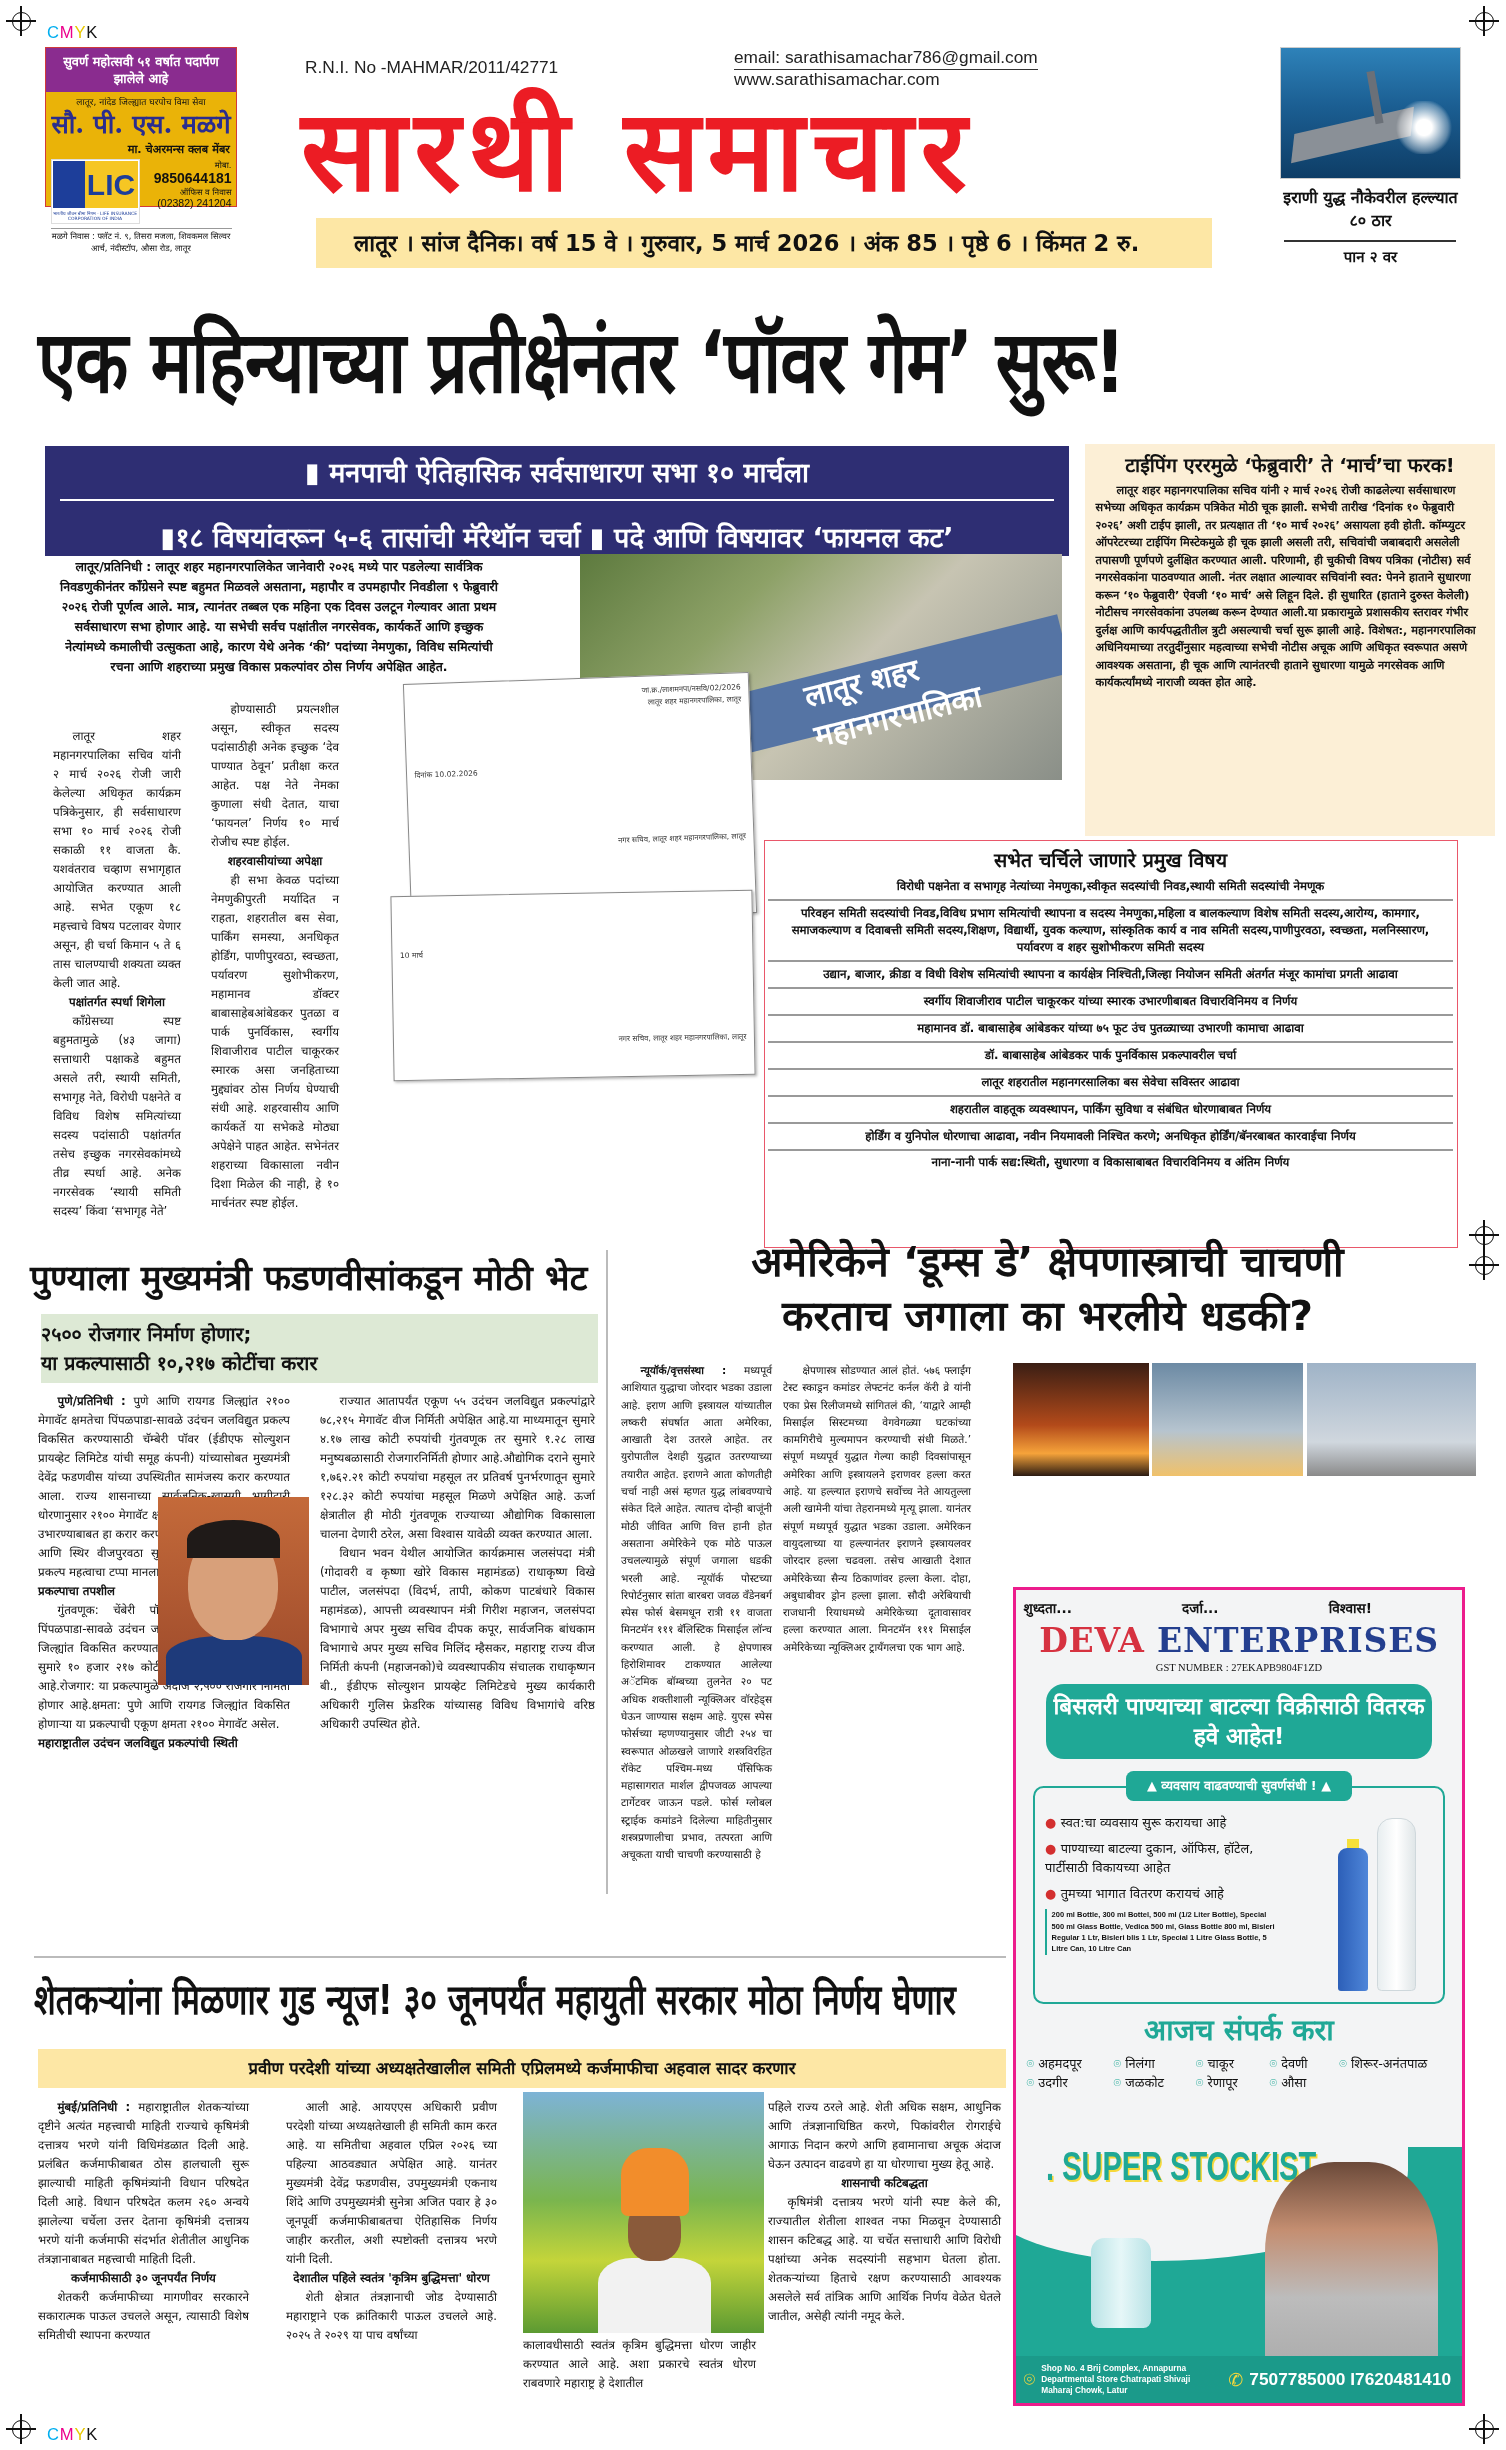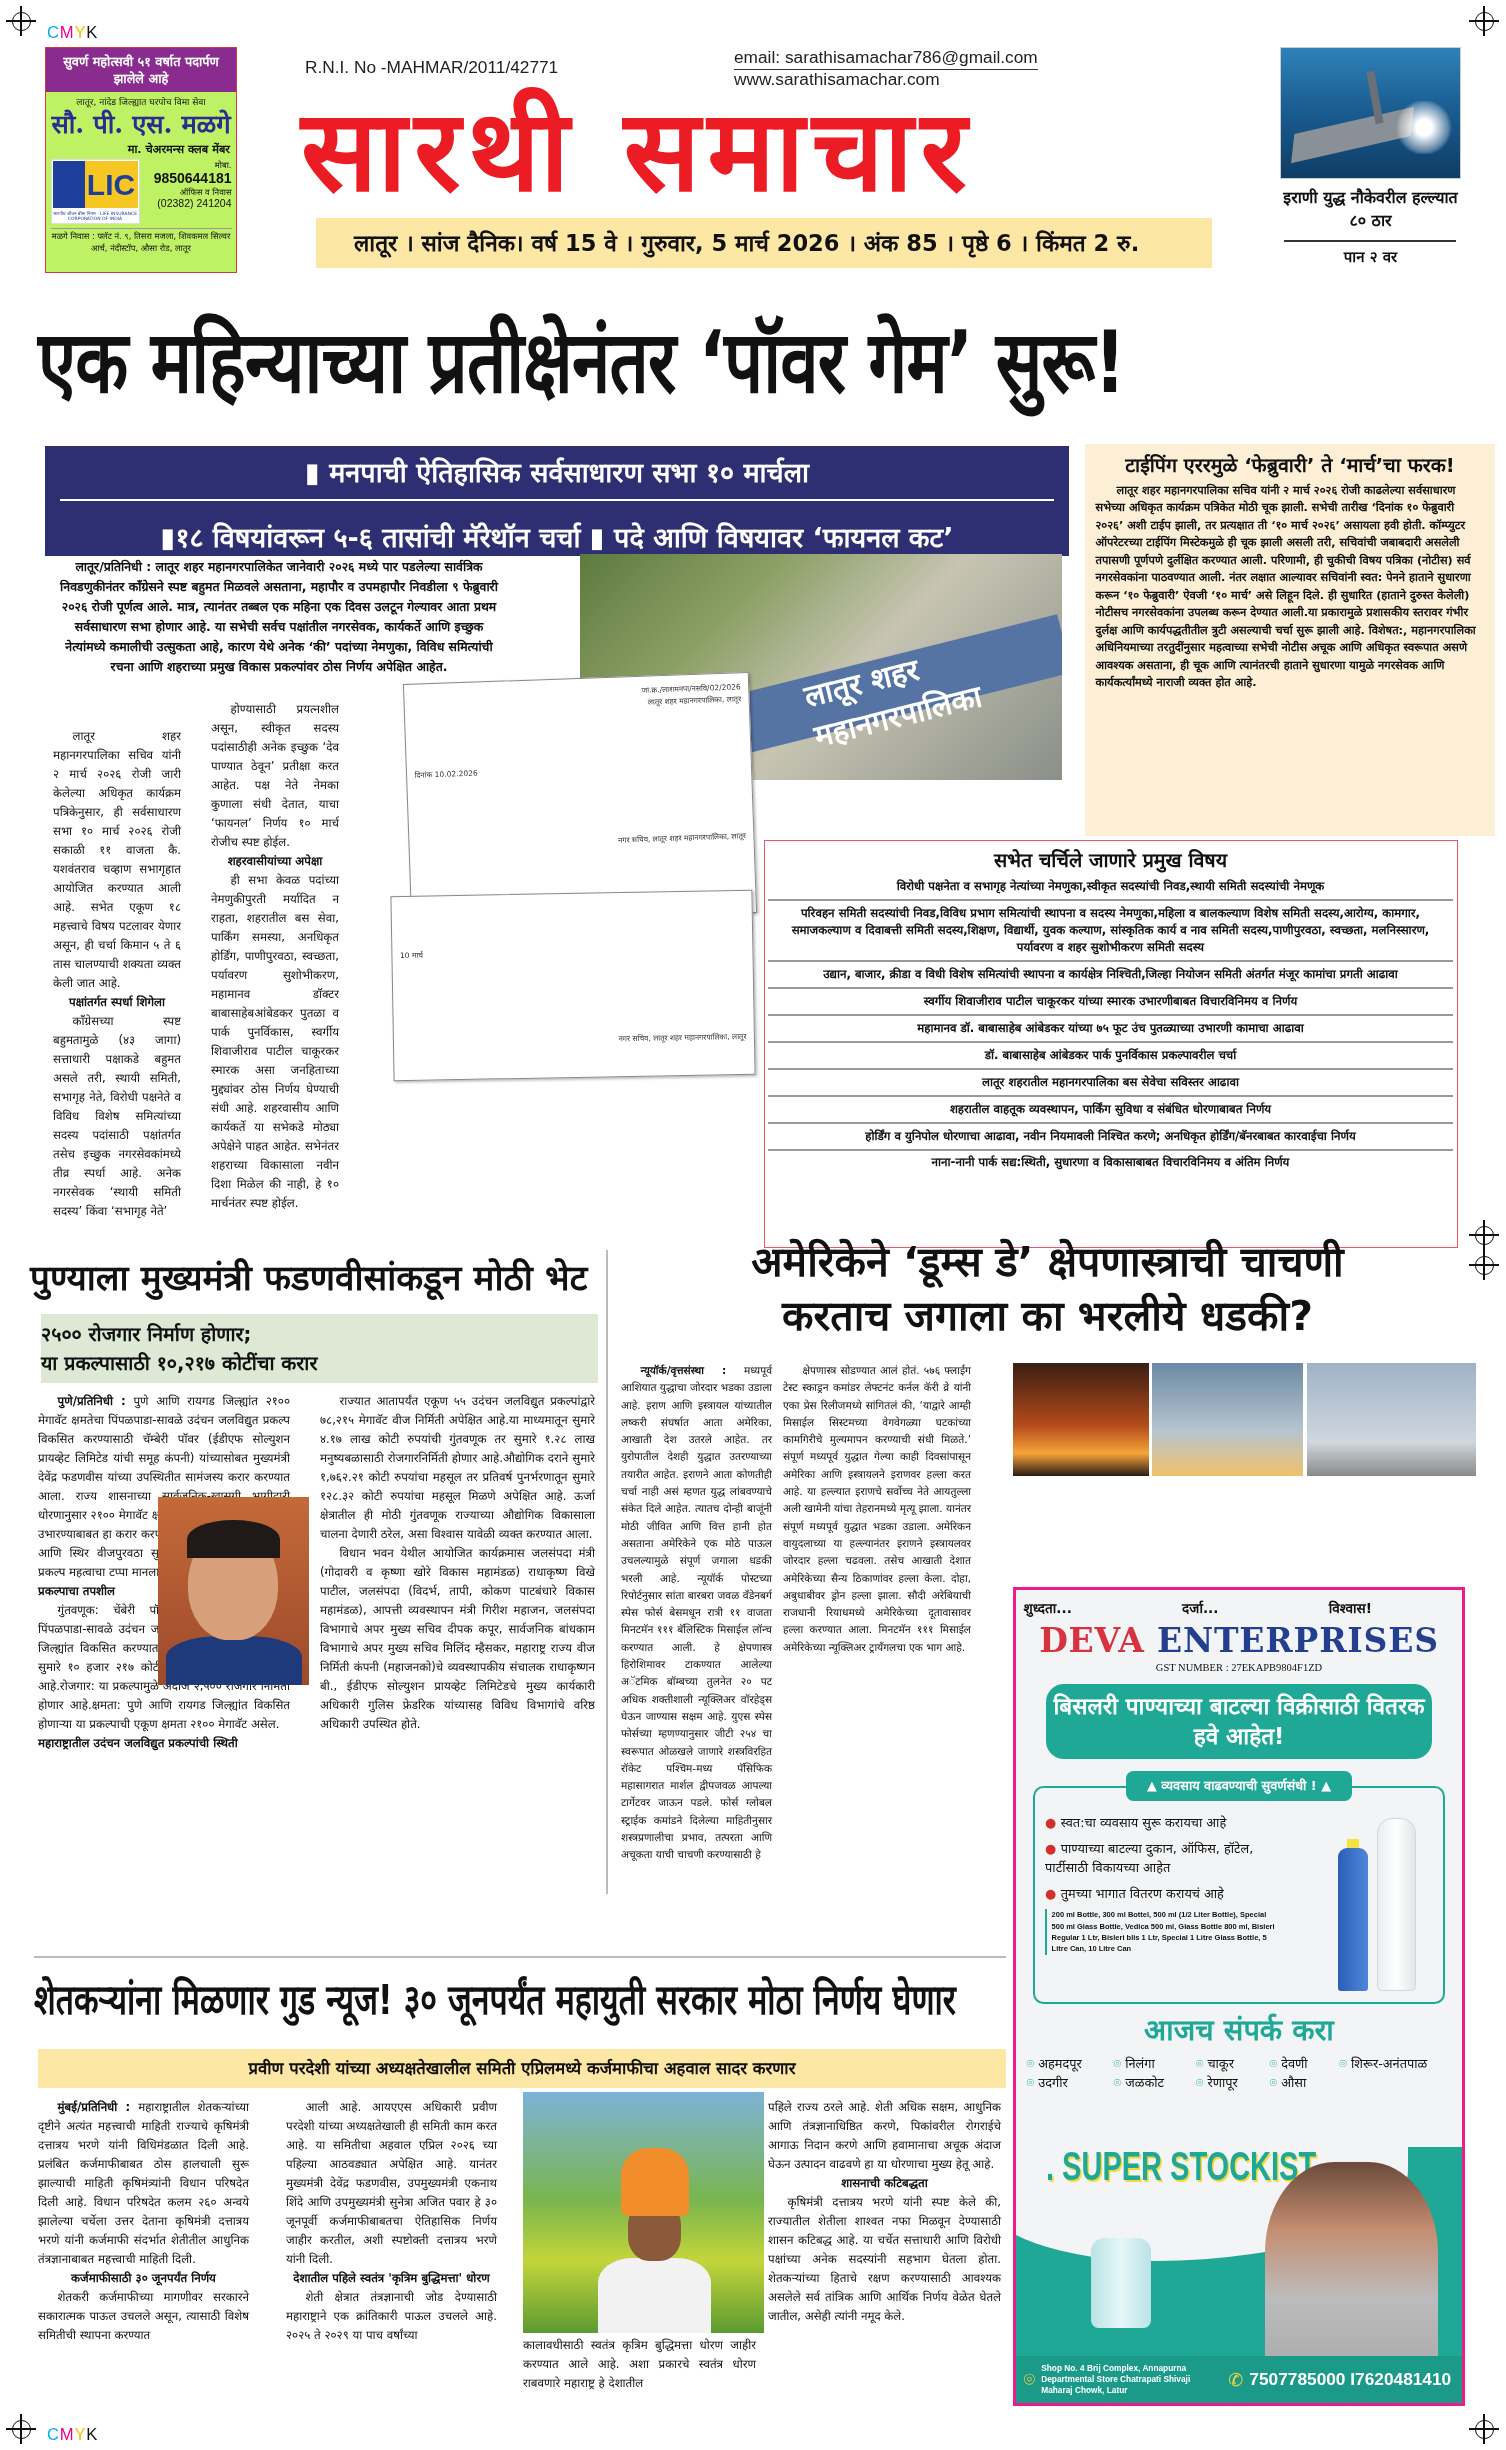--- a/index.html
+++ b/index.html
@@ -7,21 +7,21 @@
   body { position: relative; font-family: "DejaVu Sans", sans-serif; color: #111; }
   .abs { position: absolute; }
   .reg { position: absolute; width: 30px; height: 30px; }
   .reg::before { content: ""; position: absolute; left: 6px; top: 6px; width: 16.6px; height: 16.6px; border: 1.5px solid #111; border-radius: 50%; }
   .reg::after { content: ""; position: absolute; left: 14.3px; top: 0; width: 1.5px; height: 30px; background: #111; }
   .reg span { position: absolute; left: 0; top: 14.3px; width: 30px; height: 1.5px; background: #111; }
   .cmyk { font-family: "Liberation Sans", sans-serif; font-size: 16.6px; letter-spacing: 0.8px; }
   .cmyk .c { color: #00aeef; } .cmyk .m { color: #ec008c; } .cmyk .y { color: #e8c800; } .cmyk .k { color: #111; }
 
   
-  .lic-ad { left: 45px; top: 47px; width: 192px; height: 226px; border: 1.5px solid #d13b3b; background: #bef264; }
+  .lic-ad { left: 45px; top: 47px; width: 192px; height: 160px; border: 1.5px solid #d13b3b; background: #eab308; }
   .lic-top { background: #8a2c8f; color: #fff; text-align: center; font-size: 12.8px; line-height: 17.3px; padding: 4.5px 3px; font-weight: bold; }
   .lic-line { text-align: center; font-size: 9px; margin-top: 3px; }
   .lic-name { text-align: center; font-size: 25.6px; font-weight: bold; color: #2a2d8f; font-family: "DejaVu Serif", serif; line-height: 33px; }
   .lic-club { text-align: right; font-size: 11.3px; font-weight: bold; padding-right: 6px; }
   .lic-row { display: flex; padding: 3px 4.5px; gap: 4.5px; }
   .lic-logo { width: 89px; height: 65px; background: #fff; border: 0.8px solid #ddd; position: relative; }
   .lic-logo .blue { position: absolute; left: 1.5px; top: 1.5px; width: 32px; height: 47px; background: #1d3e9a; }
   .lic-logo .yel { position: absolute; left: 33px; top: 1.5px; width: 53px; height: 47px; background: #f6c623; color: #1d3e9a; font-family: "Liberation Sans", sans-serif; font-weight: bold; font-size: 30px; text-align: center; line-height: 47px; }
   .lic-logo .sub { position: absolute; left: 0; bottom: 1.5px; width: 100%; text-align: center; font-size: 4.5px; color: #1d3e9a; }
   .lic-contact { flex: 1; text-align: right; font-size: 8.3px; }
@@ -227,21 +227,21 @@
 
 <div class="abs topics-border"></div>
 <div class="abs" style="left:768px;top:844px;width:685px;text-align:center;font-size:19.6px;font-weight:bold;line-height:33px;">सभेत चर्चिले जाणारे प्रमुख विषय</div>
 <div class="topics-list">
   <div class="topic">विरोधी पक्षनेता व सभागृह नेत्यांच्या नेमणुका,स्वीकृत सदस्यांची निवड,स्थायी समिती सदस्यांची नेमणूक</div>
   <div class="topic">परिवहन समिती सदस्यांची निवड,विविध प्रभाग समित्यांची स्थापना व सदस्य नेमणुका,महिला व बालकल्याण विशेष समिती सदस्य,आरोग्य, कामगार, समाजकल्याण व दिवाबत्ती समिती सदस्य,शिक्षण, विद्यार्थी, युवक कल्याण, सांस्कृतिक कार्य व नाव समिती सदस्य,पाणीपुरवठा, स्वच्छता, मलनिस्सारण, पर्यावरण व शहर सुशोभीकरण समिती सदस्य</div>
   <div class="topic">उद्यान, बाजार, क्रीडा व विधी विशेष समित्यांची स्थापना व कार्यक्षेत्र निश्चिती,जिल्हा नियोजन समिती अंतर्गत मंजूर कामांचा प्रगती आढावा</div>
   <div class="topic">स्वर्गीय शिवाजीराव पाटील चाकूरकर यांच्या स्मारक उभारणीबाबत विचारविनिमय व निर्णय</div>
   <div class="topic">महामानव डॉ. बाबासाहेब आंबेडकर यांच्या ७५ फूट उंच पुतळ्याच्या उभारणी कामाचा आढावा</div>
   <div class="topic">डॉ. बाबासाहेब आंबेडकर पार्क पुनर्विकास प्रकल्पावरील चर्चा</div>
-  <div class="topic">लातूर शहरातील महानगरपालिका बस सेवेचा सविस्तर आढावा</div>
+  <div class="topic">लातूर शहरातील महानगरसालिका बस सेवेचा सविस्तर आढावा</div>
   <div class="topic">शहरातील वाहतूक व्यवस्थापन, पार्किंग सुविधा व संबंधित धोरणाबाबत निर्णय</div>
   <div class="topic">होर्डिंग व युनिपोल धोरणाचा आढावा, नवीन नियमावली निश्चित करणे; अनधिकृत होर्डिंग/बॅनरबाबत कारवाईचा निर्णय</div>
   <div class="topic">नाना-नानी पार्क सद्य:स्थिती, सुधारणा व विकासाबाबत विचारविनिमय व अंतिम निर्णय</div>
 </div>
 
 <div class="abs pune-head">पुण्याला मुख्यमंत्री फडणवीसांकडून मोठी भेट</div>
 <div class="abs green-box">
   <div>२५०० रोजगार निर्माण होणार;</div>
   <div>या प्रकल्पासाठी १०,२१७ कोटींचा करार</div>
 </div>

